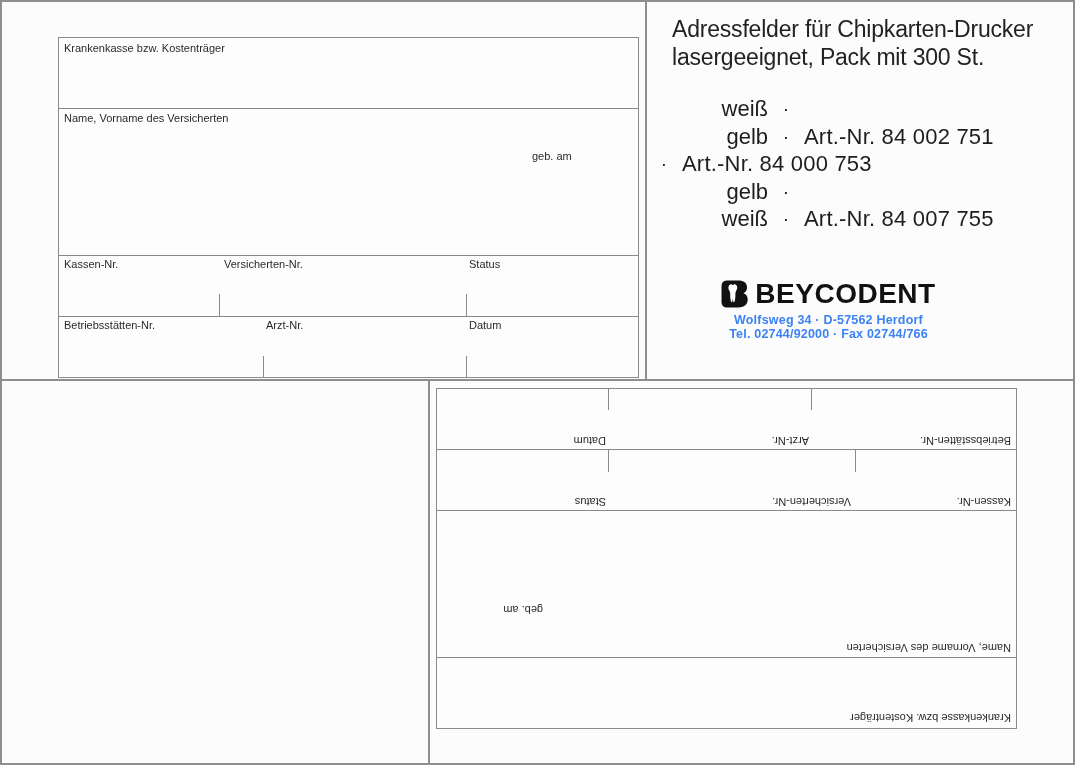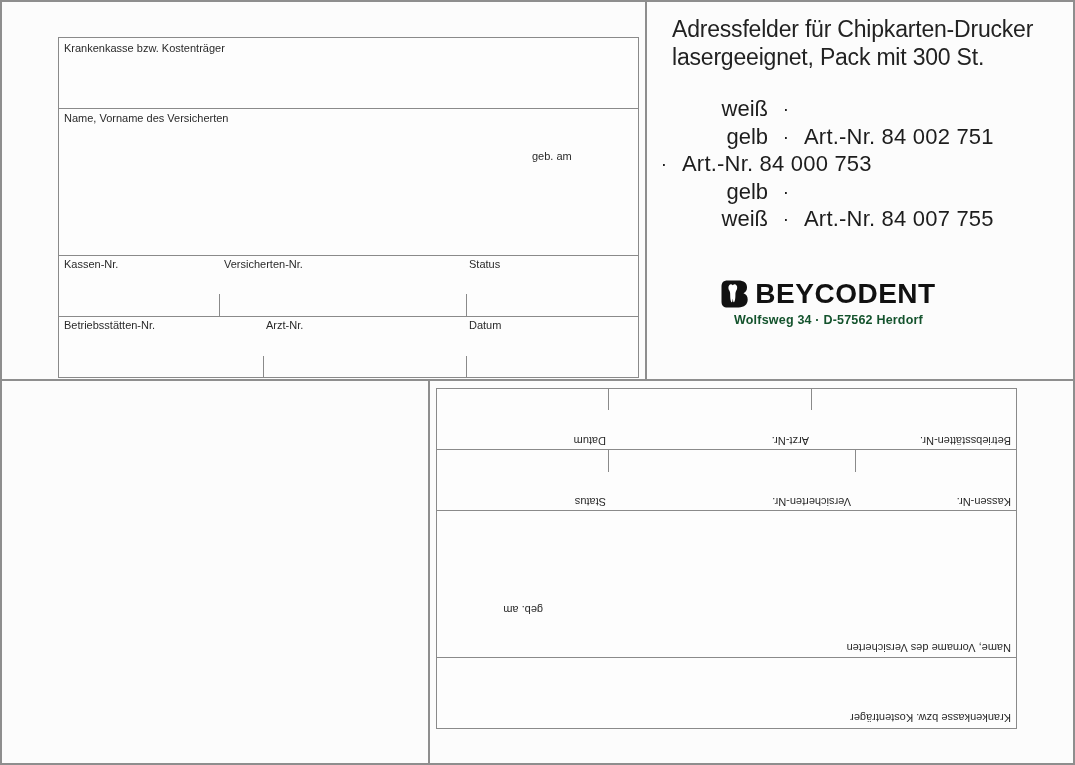--- a/index.html
+++ b/index.html
@@ -41,21 +41,21 @@
   .art-list { margin-top:24px; }
   .art-row  { display:flex; align-items:center; font-size:22px; line-height:27.5px; font-weight:500; color:#1d1d1d; }
   .art-color{ width:122px; text-align:right; }
   .art-dot  { width:36px; text-align:center; font-size:19px; }
   .art-nr   { white-space:nowrap; letter-spacing:0.2px; }
 
   .brand { position:absolute; top:276px; left:0; width:100%; text-align:center; }
   .logo-row { display:flex; justify-content:center; align-items:center; gap:7px; }
   .logo-icon svg { display:block; }
   .logo-text { font-size:28px; font-weight:bold; letter-spacing:0.5px; color:#111; white-space:nowrap; }
-  .addr { font-size:12.5px; font-weight:bold; line-height:13.5px; letter-spacing:0.2px; color:#14532d; white-space:nowrap; }
+  .addr { font-size:12.5px; font-weight:bold; line-height:13.5px; letter-spacing:0.2px; color:#3b82f6; white-space:nowrap; }
   .addr-first { margin-top:4px; }
 </style>
 </head>
 <body>
 
 <div class="page">
 
   <div class="form-box form-top">
     <span class="flabel" style="left:5px;top:4px">Krankenkasse bzw. Kostenträger</span>
     <div class="fline" style="top:70px"></div>
@@ -115,20 +115,21 @@
       <div class="logo-row">
         <span class="logo-icon">
           <svg width="27" height="28" viewBox="0 0 27 28" aria-hidden="true">
             <path fill="#111111" d="M6.5,0.5 H17 C23,0.5 26,3 26,7.5 C26,10.3 24.7,12.3 22.5,13.3 C25.2,14.3 26.7,16.4 26.7,19.6 C26.7,24.6 23.3,27.5 17.5,27.5 H6.5 C2.5,27.5 0.5,25.5 0.5,21.5 V6.5 C0.5,2.5 2.5,0.5 6.5,0.5 Z"></path>
             <path fill="#ffffff" d="M8.2,5.2 C9.4,3.8 10.9,4.4 11.8,5.2 C12.7,4.4 14.2,3.8 15.4,5.2 C16.7,6.7 16.2,9.2 15.3,10.6 C14.6,11.7 14.4,13.1 14.4,15 C14.4,19.3 13.7,22.3 12.8,22.3 C12,22.3 12,18.8 11.8,18.8 C11.6,18.8 11.6,22.3 10.8,22.3 C9.9,22.3 9.2,19.3 9.2,15 C9.2,13.1 9,11.7 8.3,10.6 C7.4,9.2 6.9,6.7 8.2,5.2 Z"></path>
           </svg>
         </span>
         <span class="logo-text">BEYCODENT</span>
       </div>
       <div class="addr addr-first">Wolfsweg  34  ·  D-57562  Herdorf</div>
+      <div class="addr">Tel. 02744/92000 · Fax 02744/766</div>
     </div>
   </div>
 
   <div class="form-box form-bottom">
     <span class="flabel" style="left:5px;top:4px">Krankenkasse bzw. Kostenträger</span>
     <div class="fline" style="top:70px"></div>
     <span class="flabel" style="left:5px;top:74px">Name, Vorname des Versicherten</span>
     <span class="flabel" style="left:473px;top:112px">geb. am</span>
     <div class="fline" style="top:217px"></div>
     <span class="flabel" style="left:5px;top:220px">Kassen-Nr.</span>

